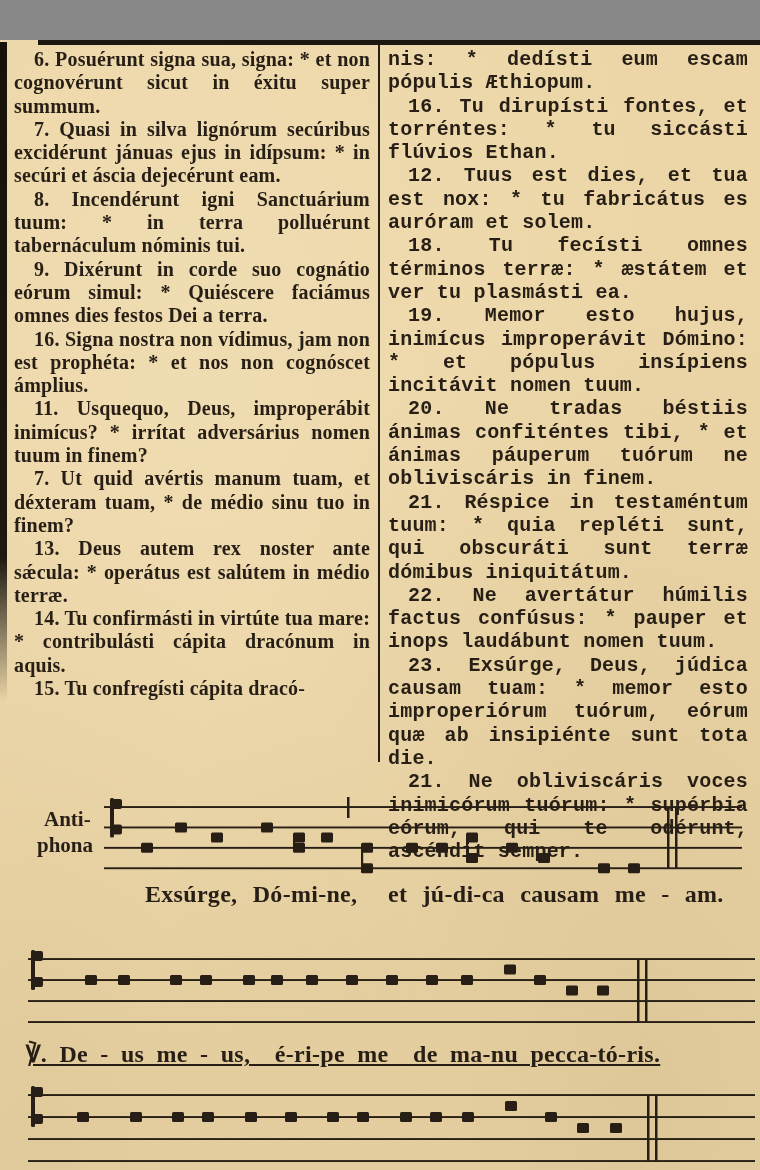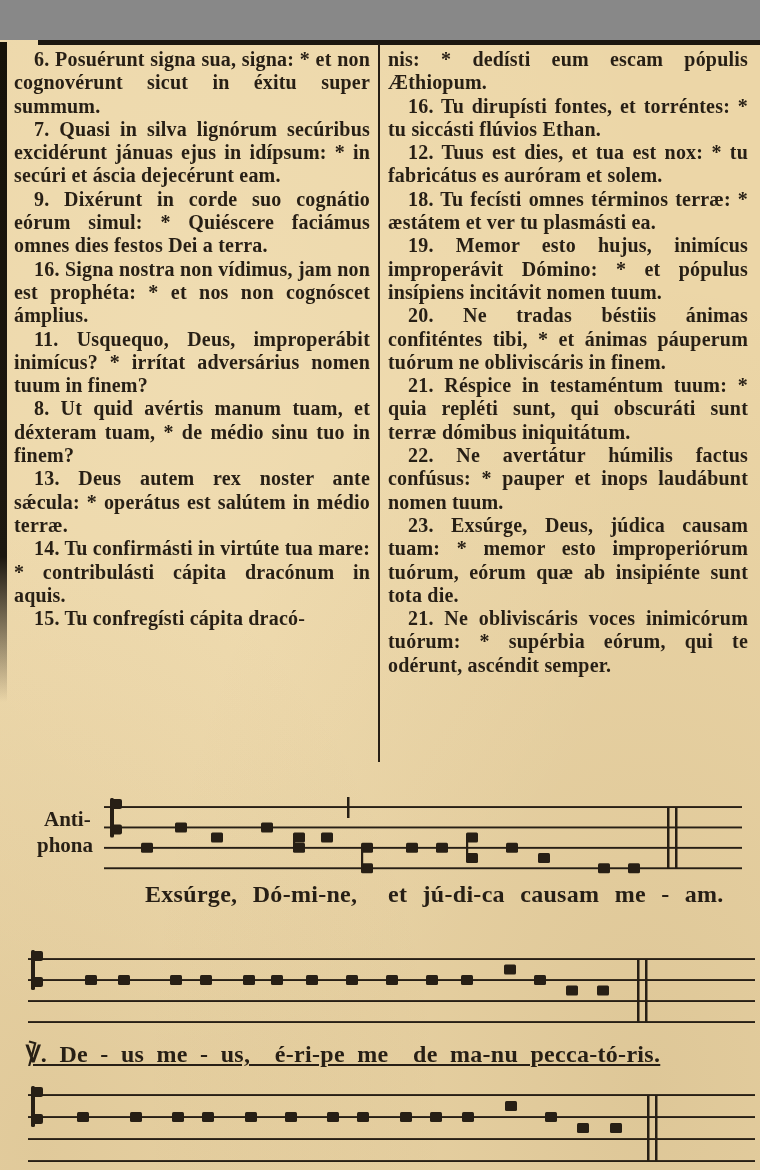--- a/index.html
+++ b/index.html
@@ -15,21 +15,21 @@
     margin-top: 40px;
   }
   .top-rule { position:absolute; left:38px; top:0; width:722px; height:5px; background:#1c1710; }
   .left-edge { position:absolute; left:0; top:2px; width:7px; height:660px;
     background:linear-gradient(to bottom,#161209 0%,#1d1810 78%,rgba(29,24,16,0)); }
   .divider { position:absolute; left:378px; top:4px; width:2px; height:718px; background:#271f15; }
 
   .col { position:absolute; top:8px; text-align:justify; font-size:20px;
          line-height:23.3px; font-weight:bold; letter-spacing:0.2px; }
   .col-left  { left:14px;  width:356px; }
-  .col-right { left:388px; width:360px; }
+  .col-right { left:388px; width:360px;font-family:Liberation Mono, monospace; }
   .col p { margin:0; text-indent:20px; }
   .col p.cont { text-indent:0; }
 
   .chant-svg { position:absolute; left:0; top:0; width:760px; height:1170px; pointer-events:none; }
 
   .chant-label { position:absolute; left:37px; top:766px; font-size:21px;
                  font-weight:bold; line-height:26px; }
   .chant-label .l1 { display:block; margin-left:7px; }
   .chant-label .l2 { display:block; }
 
@@ -43,24 +43,25 @@
 <body>
 
 <div class="page">
   <div class="top-rule"></div>
   <div class="left-edge"></div>
   <div class="divider"></div>
 
   <div class="col col-left" id="col-left">
       <p>6. Posuérunt signa sua, signa: * et non cognovérunt sicut in éxitu super summum.</p>
       <p>7. Quasi in silva lignórum secúribus excidérunt jánuas ejus in idípsum: * in secúri et áscia dejecérunt eam.</p>
+      <p>8. Incendérunt igni Sanctuárium tuum: * in terra polluérunt tabernáculum nóminis tui.</p>
       <p>9. Dixérunt in corde suo cognátio eórum simul: * Quiéscere faciámus omnes dies festos Dei a terra.</p>
       <p>16. Signa nostra non vídimus, jam non est prophéta: * et nos non cognóscet ámplius.</p>
       <p>11. Usquequo, Deus, improperábit inimícus? * irrítat adversárius nomen tuum in finem?</p>
-      <p>8. Ut quid avértis manum tuam, et déxteram tuam, * de médio sinu tuo in finem?</p>
+      <p>7. Ut quid avértis manum tuam, et déxteram tuam, * de médio sinu tuo in finem?</p>
       <p>13. Deus autem rex noster ante sǽcula: * operátus est salútem in médio terræ.</p>
       <p>14. Tu confirmásti in virtúte tua mare: * contribulásti cápita dracónum in aquis.</p>
       <p>15. Tu confregísti cápita dracó-</p>
     </div>
   <div class="col col-right" id="col-right">
       <p class="cont">nis: * dedísti eum escam pópulis Æthiopum.</p>
       <p>16. Tu dirupísti fontes, et torréntes: * tu siccásti flúvios Ethan.</p>
       <p>12. Tuus est dies, et tua est nox: * tu fabricátus es auróram et solem.</p>
       <p>18. Tu fecísti omnes términos terræ: * æstátem et ver tu plasmásti ea.</p>
       <p>19. Memor esto hujus, inimícus improperávit Dómino: * et pópulus insípiens incitávit nomen tuum.</p>

